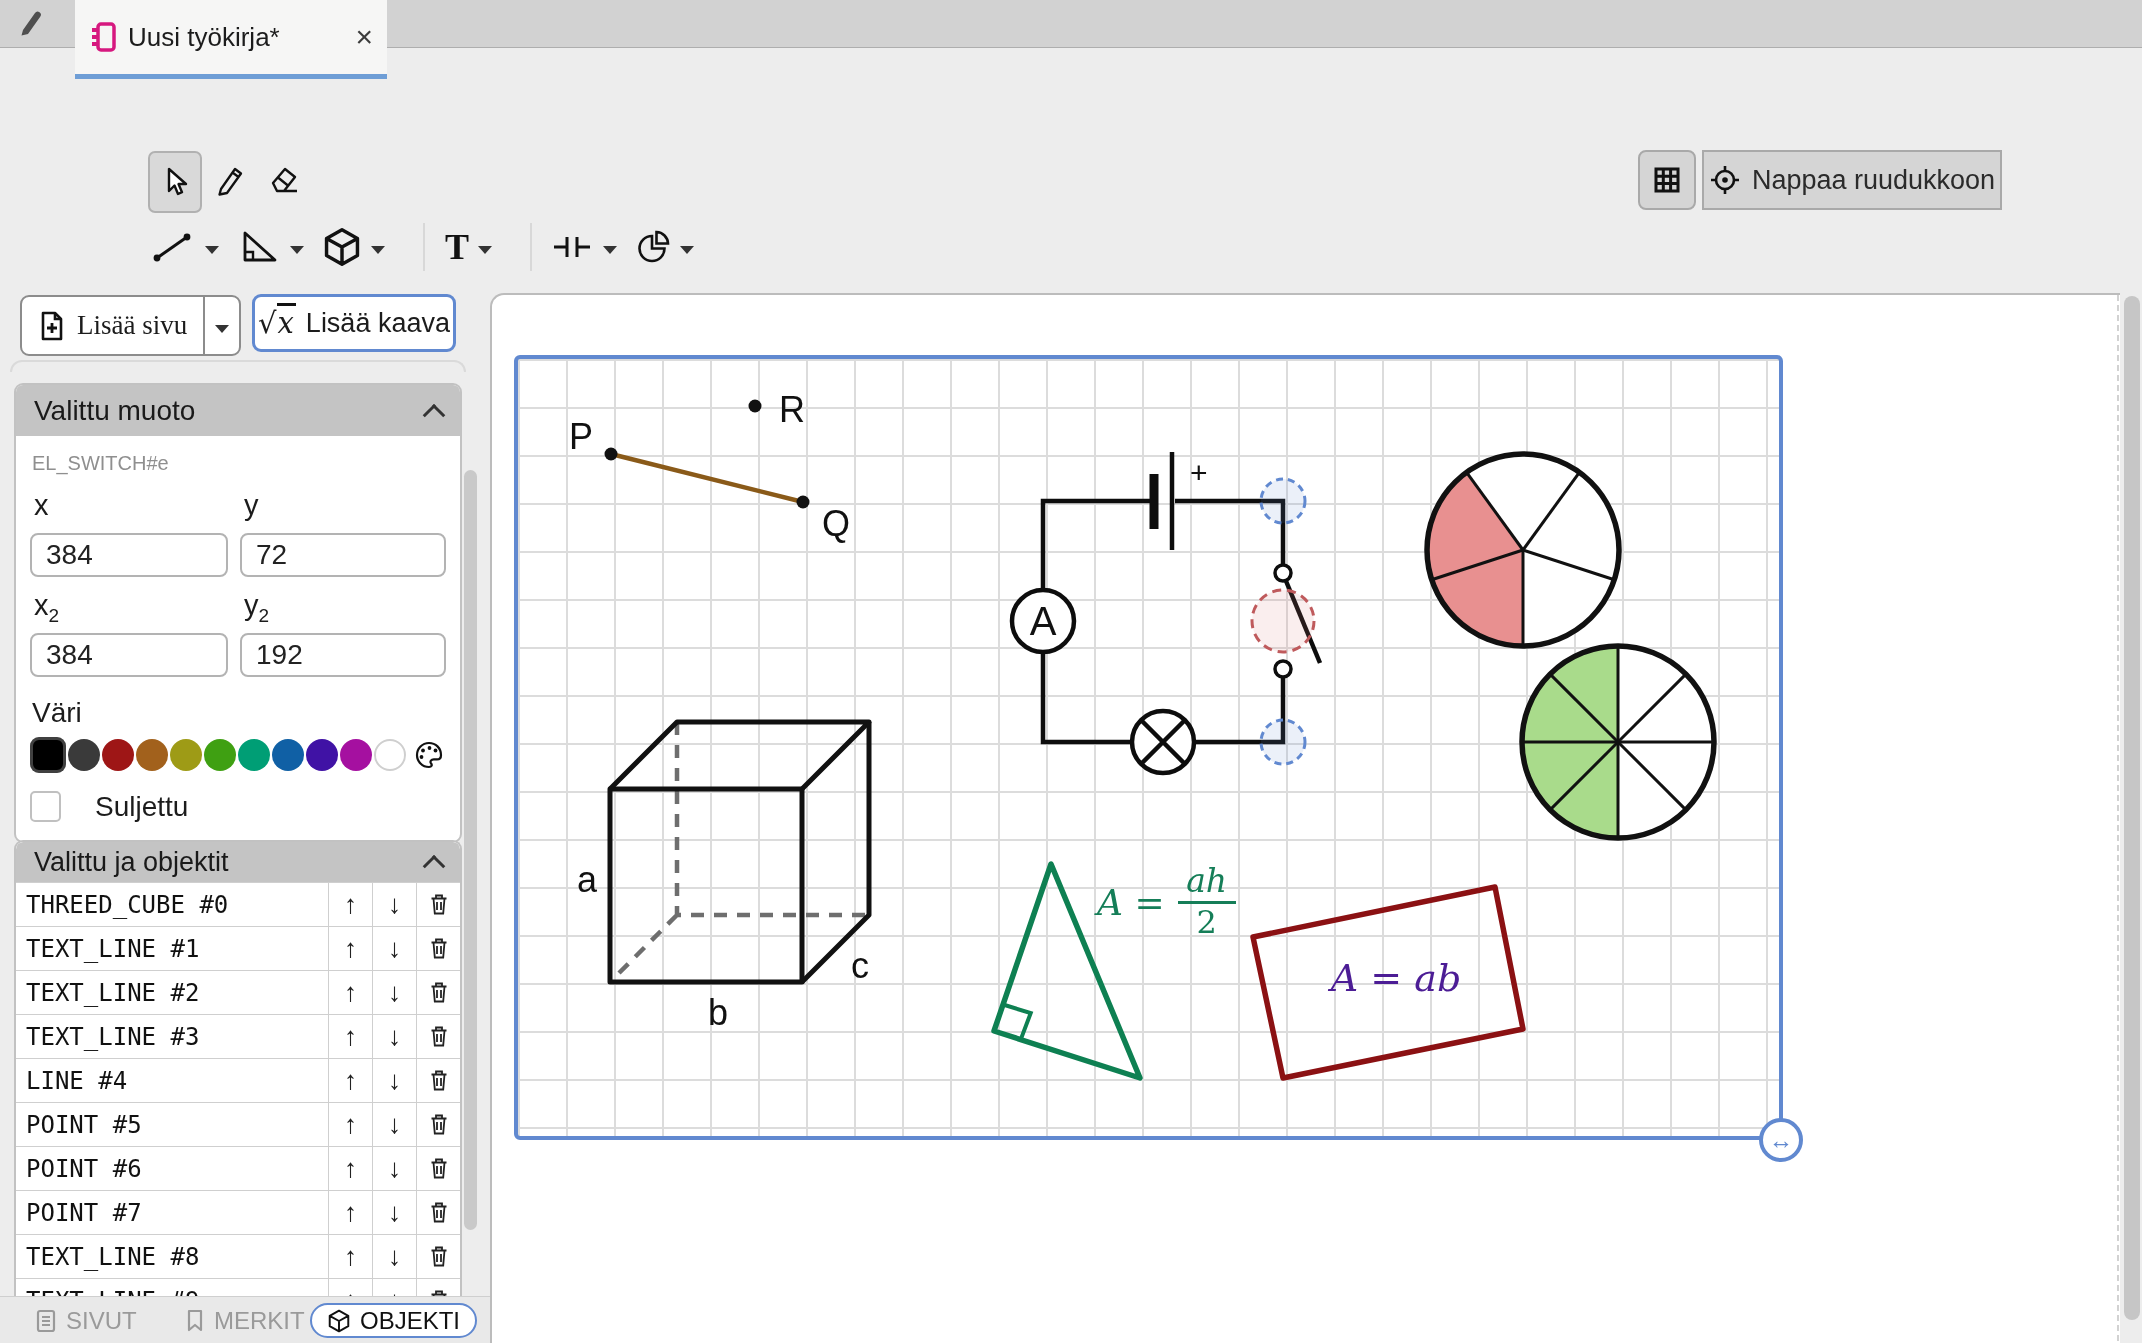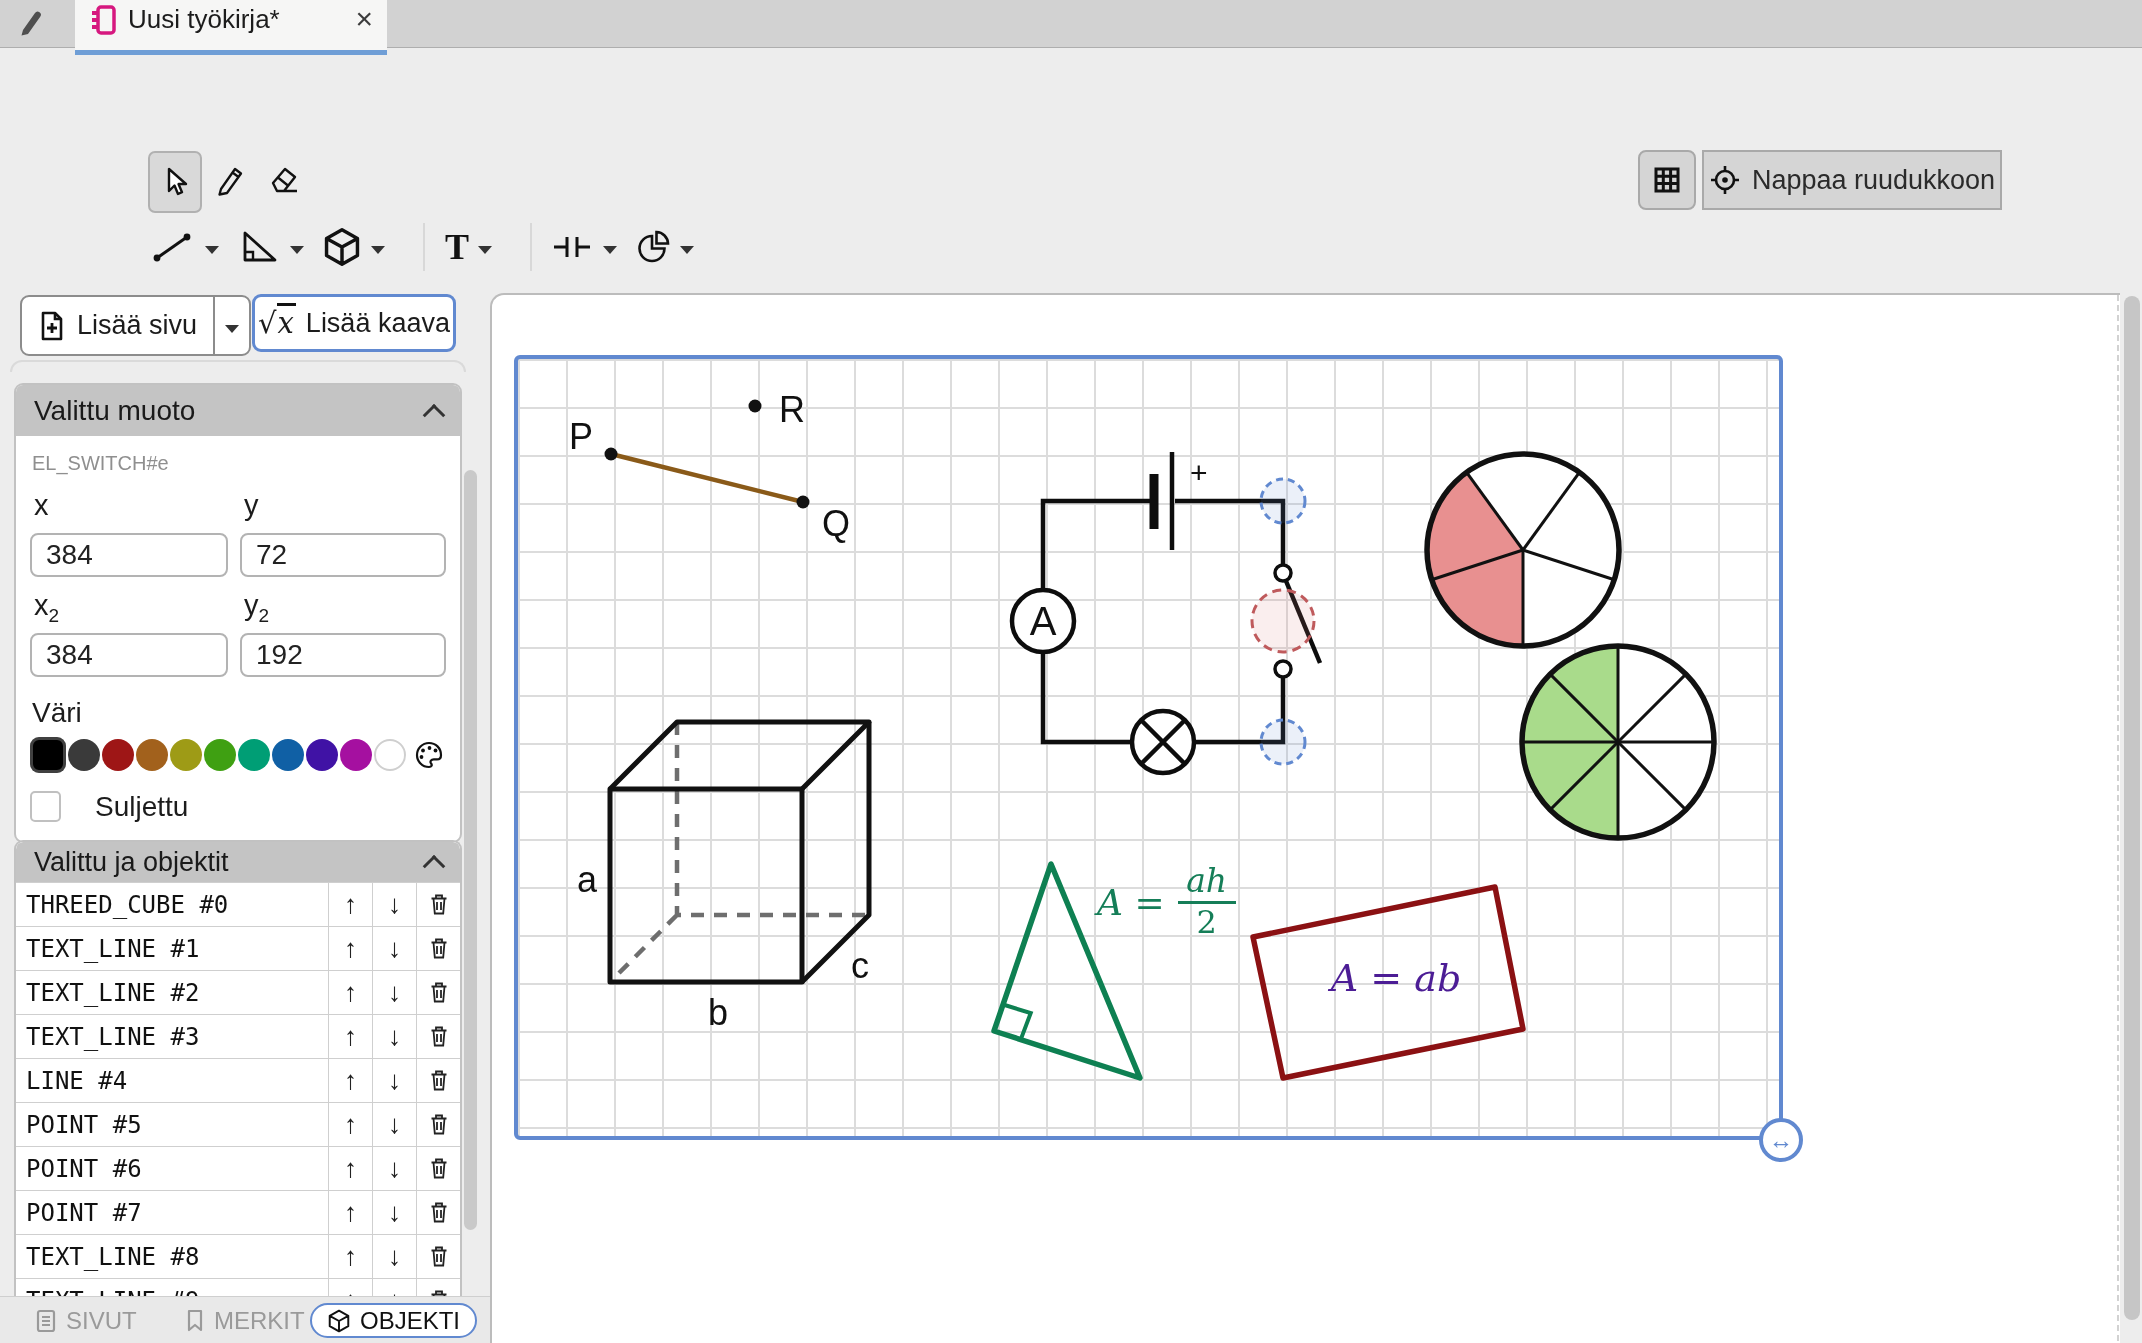--- a/index.html
+++ b/index.html
@@ -3,21 +3,21 @@
 <meta charset="utf-8">
 <style>
   html,body{margin:0;padding:0;background:#ededed;}
   #root{position:relative;width:2142px;height:1343px;overflow:hidden;background:#ededed;
         font-family:"Liberation Sans",sans-serif;color:#1c1c1c;}
   .abs{position:absolute;}
 
   
   #tabstrip{left:0;top:0;width:2142px;height:47px;background:#d2d2d2;border-bottom:1px solid #aeaeae;}
   #tab{left:75px;top:0;width:284px;height:42px;background:#f6f6f5;border-bottom:5px solid #6f9ed6;
-       display:flex;gap:12px;padding:4px 14px;box-sizing:content-box;}
+       display:flex;align-items:center;gap:12px;padding:16px 14px;box-sizing:content-box;}
   #tab .title{font-size:26px;}
   #tab .close{margin-left:auto;font-size:30px;color:#3c3c3c;line-height:1;}
 
   
   .toolbtn{display:flex;align-items:center;justify-content:center;}
   #sel-tool{left:148px;top:151px;width:50px;height:58px;background:#d9d9d9;border:2px solid #b1b1b1;border-radius:7px;}
   #pencil-tool{left:208px;top:151px;width:44px;height:58px;}
   #eraser-tool{left:260px;top:151px;width:48px;height:58px;}
   #row2{left:150px;top:221px;height:52px;display:flex;align-items:center;}
   .tool{display:flex;align-items:center;margin-right:6px;}
@@ -25,21 +25,21 @@
          border-top:8px solid #333;margin:6px 12px 0 9px;}
   .vsep{width:2px;height:48px;background:#d8d8d8;margin:0 20px;}
   .t-glyph{font-size:36px;font-weight:bold;color:#111;font-family:"Liberation Serif",serif;}
   #grid-btn{left:1638px;top:150px;width:54px;height:56px;background:#d5d5d5;border:2px solid #a9a9a9;border-radius:8px;}
   #snap-btn{left:1702px;top:150px;width:296px;height:56px;background:#d5d5d5;border:2px solid #a9a9a9;border-radius:0;
             display:flex;align-items:center;justify-content:center;gap:11px;font-size:27px;color:#2b2b2b;}
 
   
   #add-page{left:20px;top:295px;height:57px;background:#fff;border:2px solid #8c8c8c;border-radius:9px;
             display:flex;align-items:stretch;overflow:hidden;}
-  #add-page .main{display:flex;align-items:center;gap:11px;padding:0 16px;font-size:27px;}
+  #add-page .main{display:flex;align-items:center;gap:11px;padding:0 16px;font-size:27px;font-family:Liberation Serif, serif;}
   #add-page .divider{width:2px;background:#8c8c8c;}
   #add-page .dd{width:34px;display:flex;align-items:center;justify-content:center;}
   #add-formula{left:252px;top:294px;height:58px;width:204px;background:#fff;border:3px solid #6189d0;border-radius:9px;
                display:flex;align-items:center;justify-content:center;gap:10px;font-size:27px;box-sizing:border-box;}
   .sqrt{font-family:"DejaVu Serif",serif;font-size:29px;}
   .sqrt i{font-style:italic;border-top:3px solid #111;padding:0 2px 0 1px;}
   #scrolltop{left:10px;top:360px;width:452px;height:10px;border:2px solid #dadada;border-bottom:none;border-radius:12px 12px 0 0;}
 
   .card{background:#fff;border:2px solid #c2c2c2;border-radius:9px;}
   .card-header{height:51px;background:#c4c4c4;border-radius:7px 7px 0 0;display:flex;align-items:center;

